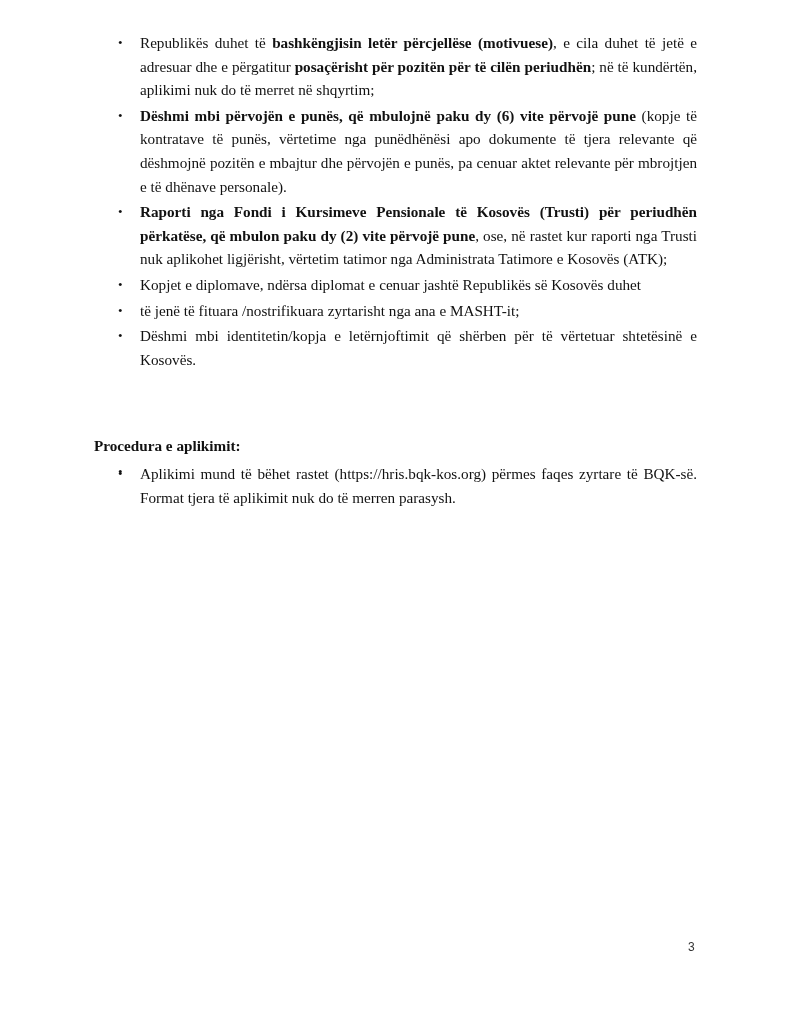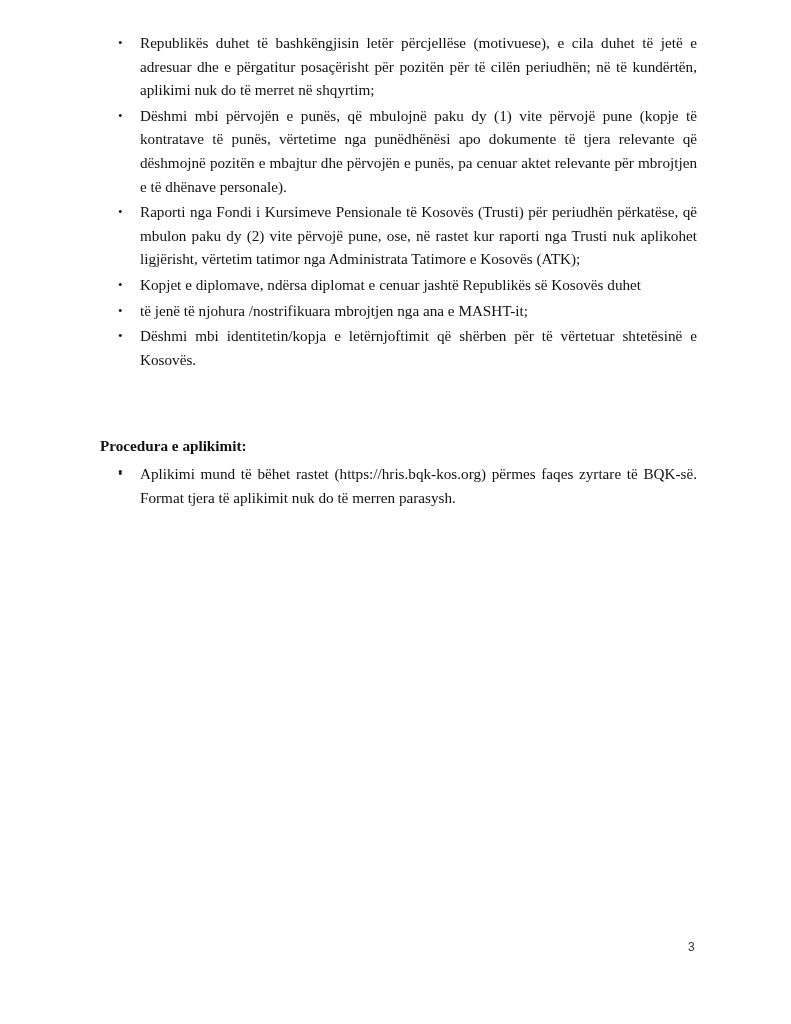--- a/index.html
+++ b/index.html
@@ -15,55 +15,55 @@
   }
   ul.list li {
     position: relative; line-height: 23.6px; text-align: justify;
     margin: 0 0 2px 0;
   }
   ul.list li .bullet {
     position: absolute; left: -22px; top: 0; font-size: 13px; line-height: 23.6px;
   }
   #req-list { top: 31px; }
   #proc-list { top: 460px; }
-  b { font-weight: normal; }
+  b { font-weight: bold; }
   .heading {
-    position: absolute; left: 100px; top: 434px; font-weight: bold;
+    position: absolute; left: 94px; top: 434px; font-weight: bold;
     line-height: 23px;
   }
   .page-number {
     position: absolute; left: 688px; top: 940px;
     font-family: "Liberation Sans", sans-serif; font-size: 12px; color: #333;
   }
 </style>
 </head>
 <body>
 
 <div class="page">
 
   <ul class="list" id="req-list">
     <li>
       <span class="bullet">•</span>
       <span>Republikës duhet të </span><b>bashkëngjisin letër përcjellëse (motivuese)</b><span>, e cila duhet të jetë e adresuar dhe e përgatitur </span><b>posaçërisht për pozitën për të cilën periudhën</b><span>; në të kundërtën, aplikimi nuk do të merret në shqyrtim;</span>
     </li>
     <li>
       <span class="bullet">•</span>
-      <b>Dëshmi mbi përvojën e punës, që mbulojnë paku dy (1) vite përvojë pune</b><span> (kopje të kontratave të punës, vërtetime nga punëdhënësi apo dokumente të tjera relevante që dëshmojnë pozitën e mbajtur dhe përvojën e punës, pa cenuar aktet relevante për mbrojtjen e të dhënave personale).</span>
+      <b>Dëshmi mbi përvojën e punës, që mbulojnë paku dy (6) vite përvojë pune</b><span> (kopje të kontratave të punës, vërtetime nga punëdhënësi apo dokumente të tjera relevante që dëshmojnë pozitën e mbajtur dhe përvojën e punës, pa cenuar aktet relevante për mbrojtjen e të dhënave personale).</span>
     </li>
     <li>
       <span class="bullet">•</span>
       <b>Raporti nga Fondi i Kursimeve Pensionale të Kosovës (Trusti) për periudhën përkatëse, që mbulon paku dy (2) vite përvojë pune</b><span>, ose, në rastet kur raporti nga Trusti nuk aplikohet ligjërisht, vërtetim tatimor nga Administrata Tatimore e Kosovës (ATK);</span>
     </li>
     <li>
       <span class="bullet">•</span>
       <span>Kopjet e diplomave, ndërsa diplomat e cenuar jashtë Republikës së Kosovës duhet</span>
     </li>
     <li>
       <span class="bullet">•</span>
-      <span>të jenë të njohura /nostrifikuara mbrojtjen nga ana e MASHT-it;</span>
+      <span>të jenë të fituara /nostrifikuara zyrtarisht nga ana e MASHT-it;</span>
     </li>
     <li>
       <span class="bullet">•</span>
       <span>Dëshmi mbi identitetin/kopja e letërnjoftimit që shërben për të vërtetuar shtetësinë e Kosovës.</span>
     </li>
   </ul>
 
   <div class="heading">Procedura e aplikimit:</div>
 
   <ul class="list" id="proc-list">

